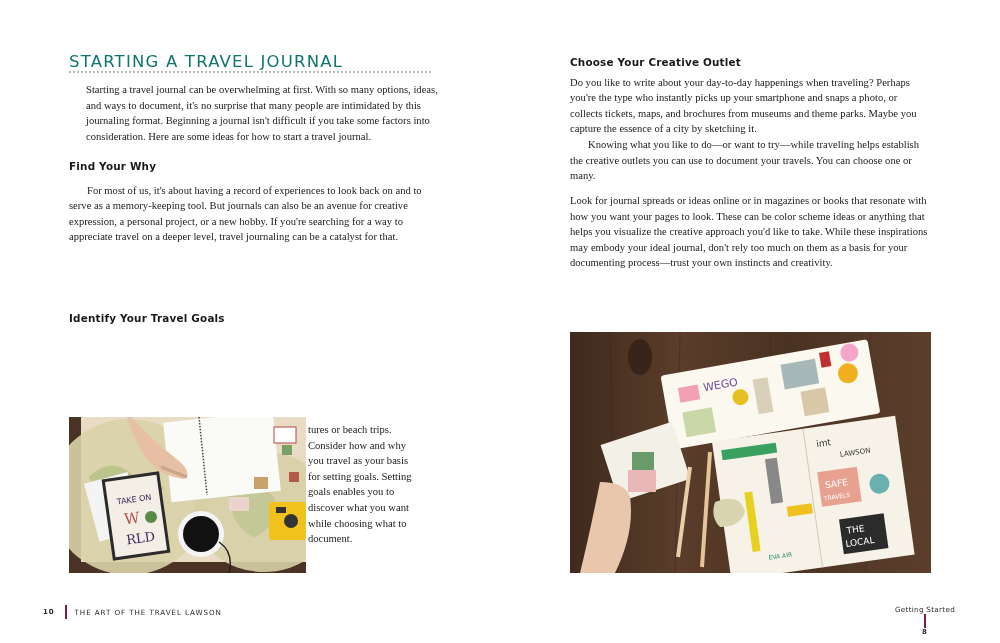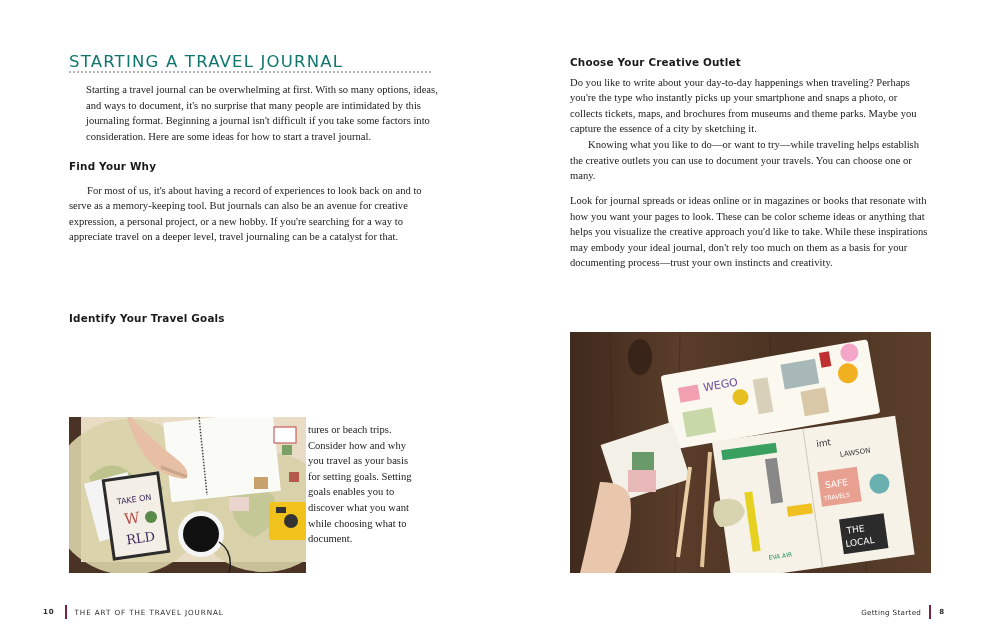--- a/index.html
+++ b/index.html
@@ -71,21 +71,21 @@
       <rect x="213" y="28" width="10" height="10" fill="#7aa066"></rect>
       <rect x="220" y="55" width="10" height="10" fill="#b35a4a"></rect>
       <rect x="160" y="80" width="20" height="14" fill="#f0d4d4" opacity="0.9"></rect>
       <rect x="185" y="60" width="14" height="12" fill="#c8a26a"></rect>
     </svg>
   </div>
 
   <div class="footer" style="left:43px;">
     <span class="pnum">10</span>
     <span class="bar" style="margin-left:10px;"></span>
-    <span>THE ART OF THE TRAVEL JOURNAL</span>
+    <span>THE ART OF THE TRAVEL LAWSON</span>
   </div>
 </div>
 
 <div class="page right">
   <div class="block body" style="left:70px;top:55px;width:362px;">
     <h2 class="h2" style="margin-bottom:4px;">Choose Your Creative Outlet</h2>
     <p>Do you like to write about your day-to-day happenings when traveling? Perhaps you're the type who instantly picks up your smartphone and snaps a photo, or collects tickets, maps, and brochures from museums and theme parks. Maybe you capture the essence of a city by sketching it.</p>
     <p class="ind">Knowing what you like to do—or want to try—while traveling helps establish the creative outlets you can use to document your travels. You can choose one or many.</p>
   </div>
 
@@ -145,18 +145,18 @@
         <rect x="265" y="190" width="45" height="35" fill="#2b2b2b"></rect>
         <text x="271" y="205" font-size="9" fill="#fff" font-family="DejaVu Sans, sans-serif">THE</text>
         <text x="268" y="218" font-size="9" fill="#fff" font-family="DejaVu Sans, sans-serif">LOCAL</text>
         <rect x="215" y="170" width="25" height="10" fill="#f0c020"></rect>
         <text x="190" y="220" font-size="6" fill="#2a9060" font-family="DejaVu Sans, sans-serif">EVA AIR</text>
       </g>
       <path d="M145 170 Q170 160 175 180 Q170 195 150 195 Q140 185 145 170Z" fill="#d8d4b0"></path>
     </svg>
   </div>
 
-  <div class="footer" style="right:55px;">
+  <div class="footer" style="right:45px;flex-direction:column;">
     <span style="letter-spacing:0.3px;">Getting Started</span>
     <span class="bar"></span>
     <span class="pnum">8</span>
   </div>
 </div>
 
 </body></html>

